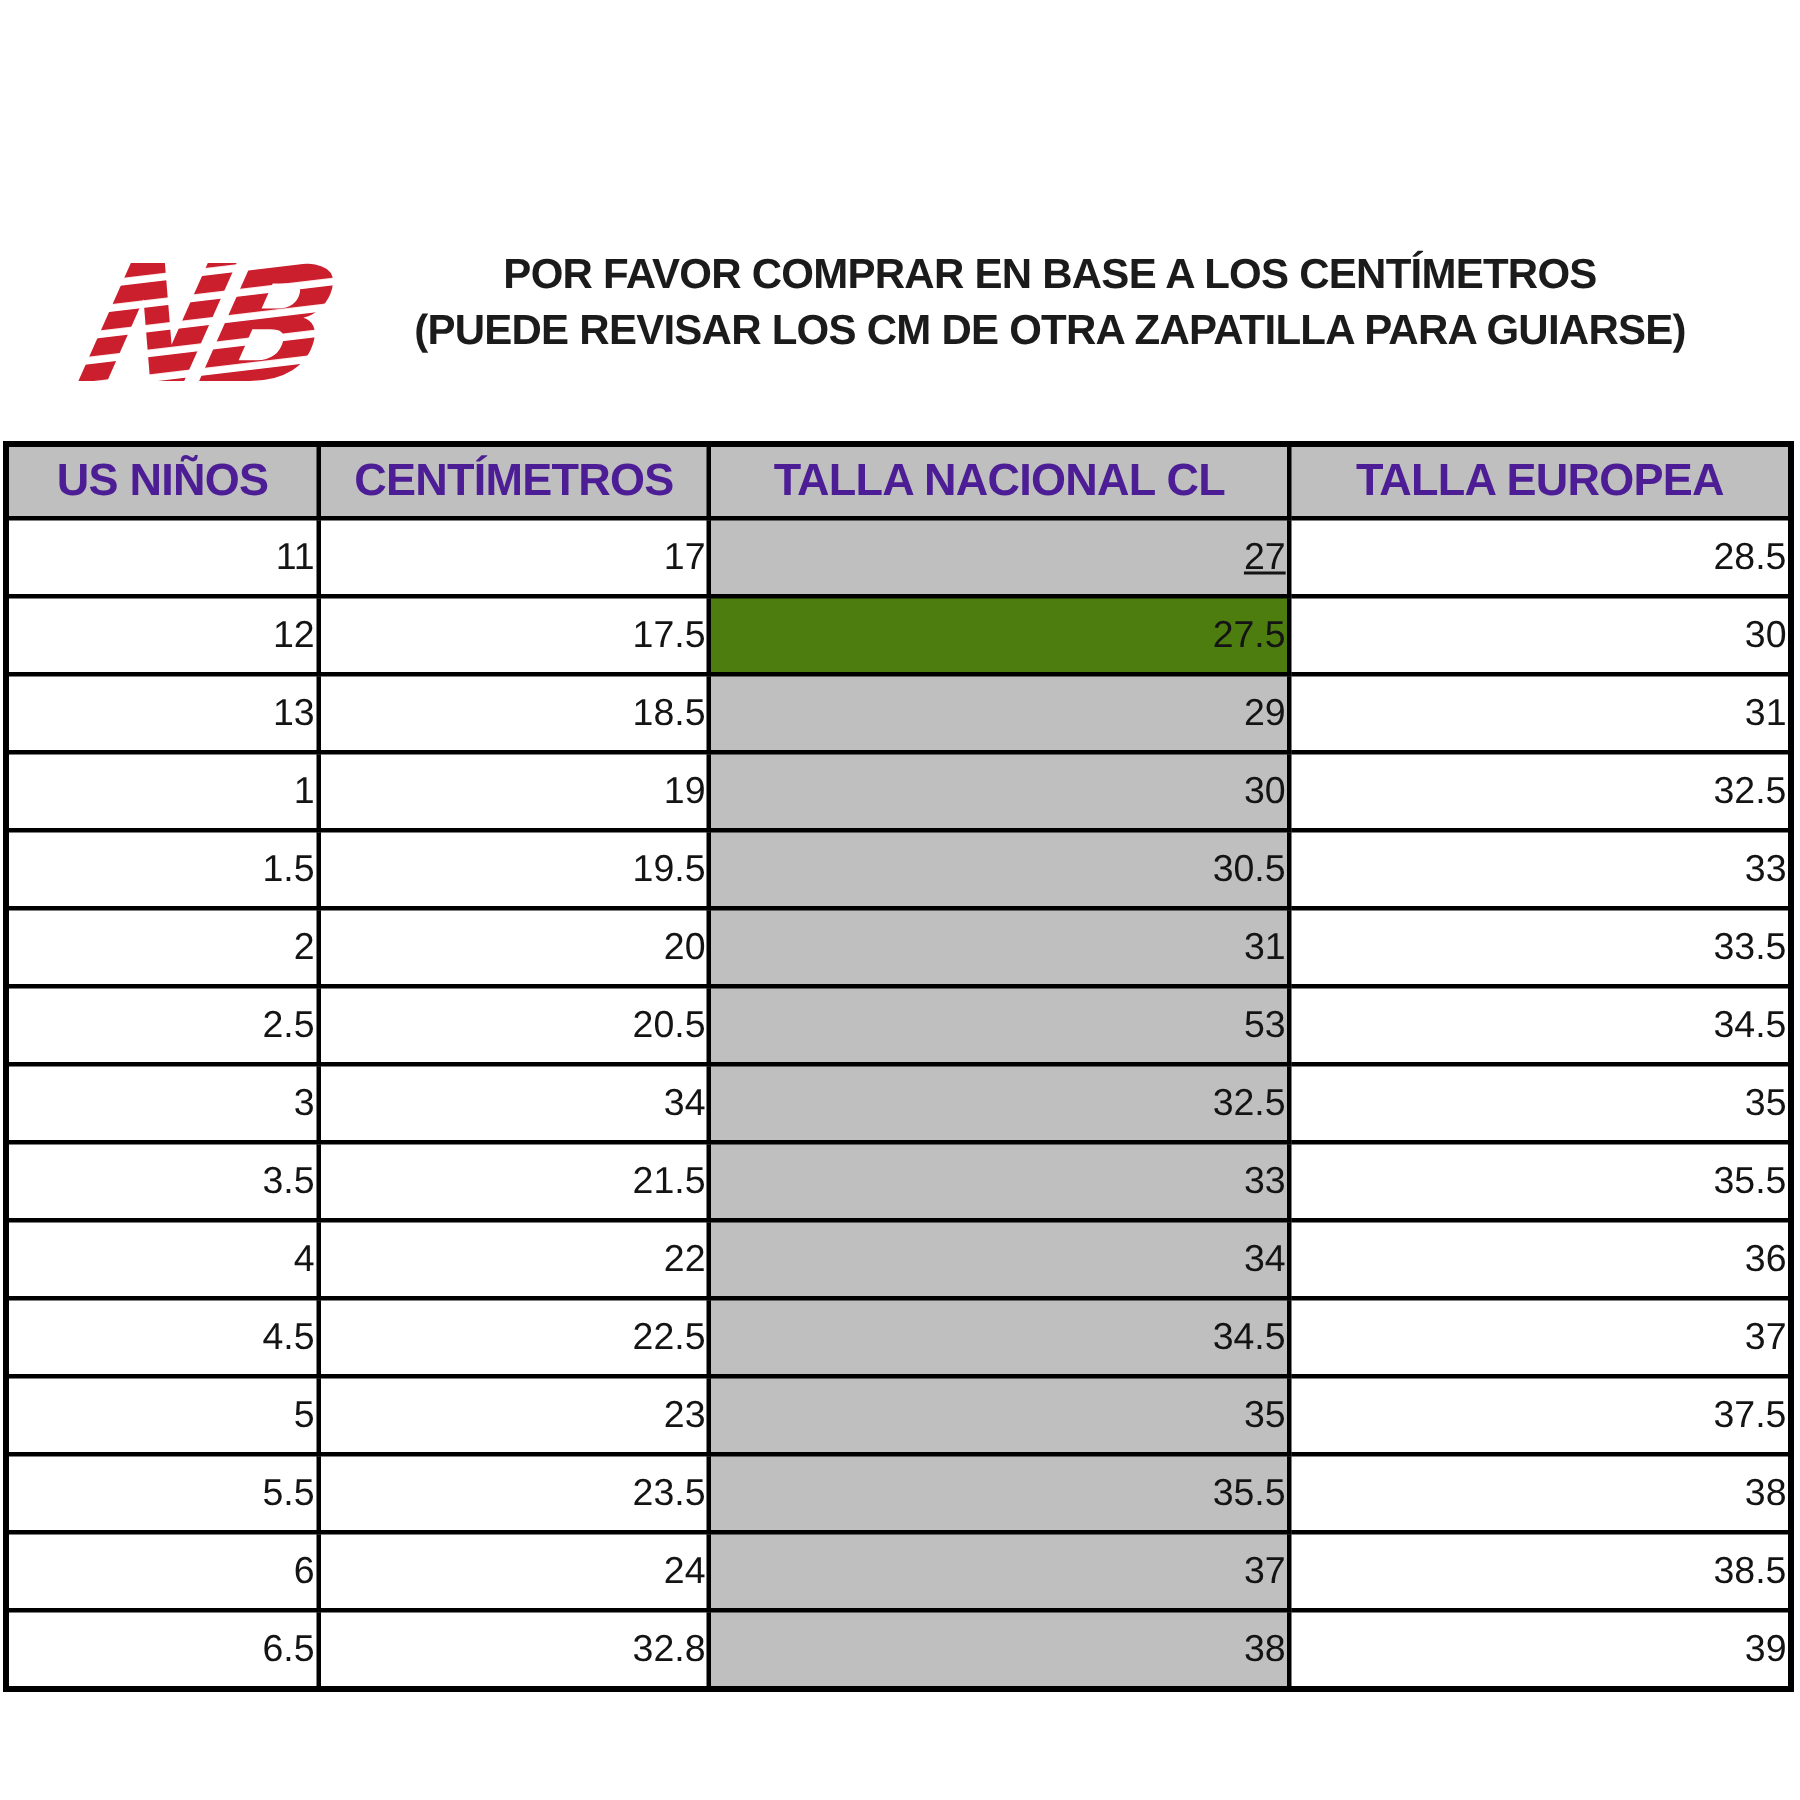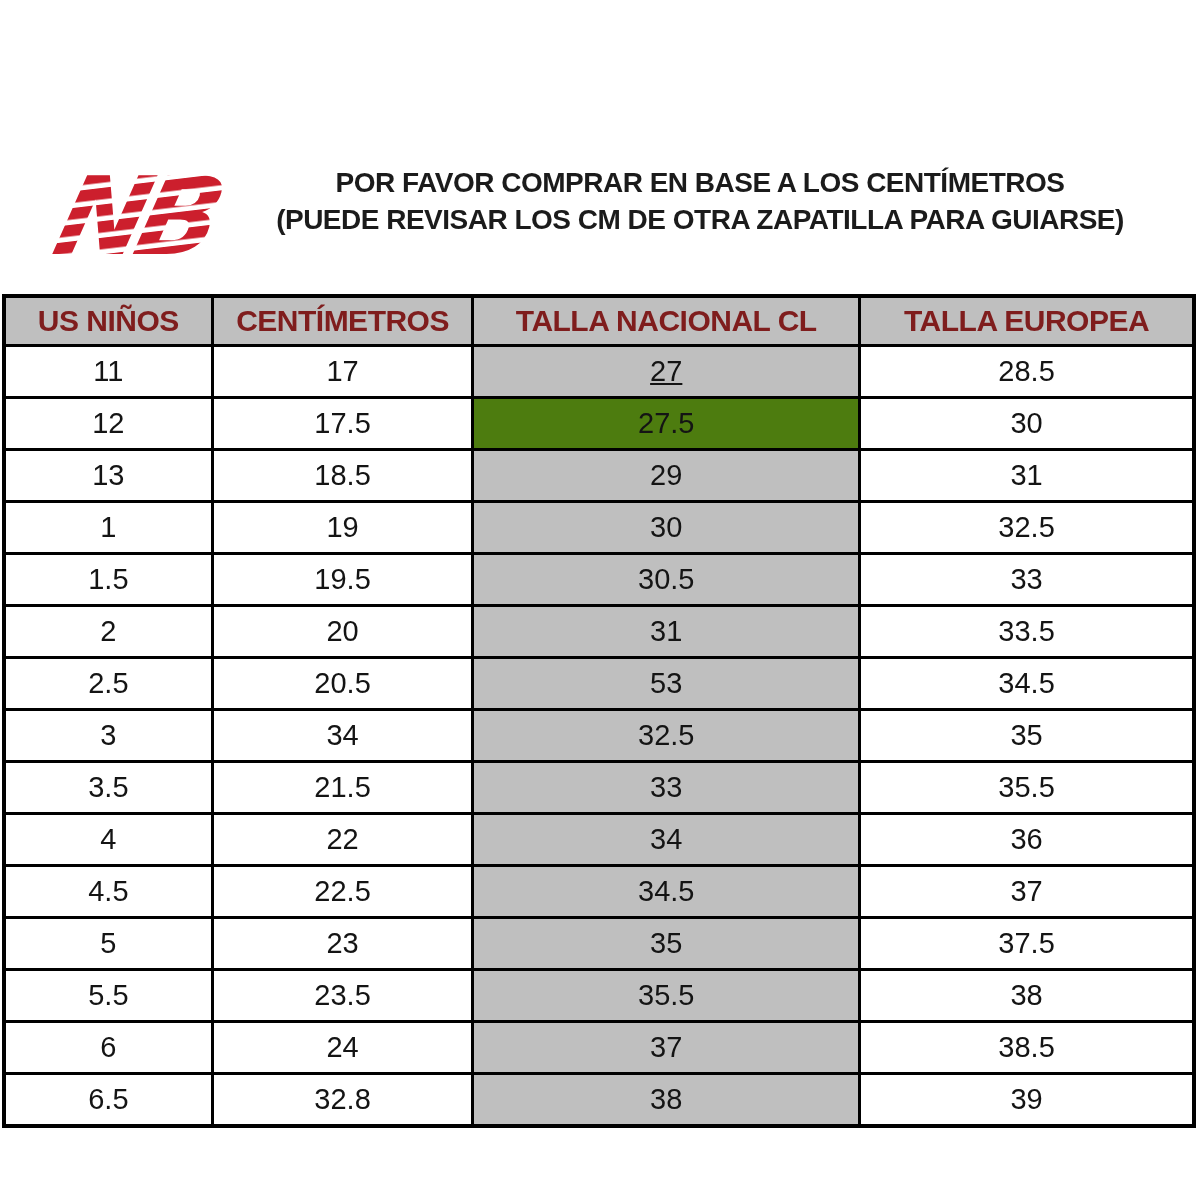--- a/index.html
+++ b/index.html
@@ -49,30 +49,30 @@
   table.size-table, table.size-table th, table.size-table td {
     border: 3px solid #000000;
   }
   table.size-table {
     border-width: 4px;
   }
   table.size-table th {
     height: 44px;
     font-size: 30px;
     font-weight: bold;
-    color: #7f1d1d;
+    color: #4c1d95;
     text-align: center;
     letter-spacing: -0.5px;
   }
   table.size-table td {
     height: 47px;
-    font-size: 29px;
+    font-size: 25px;
     font-weight: normal;
     color: #141414;
-    text-align: center;
+    text-align: right;
     background: #ffffff;
   }
   .col-us    { width: 17.5%; }
   .col-cm    { width: 21.9%; }
   .col-cl    { width: 32.5%; }
   .col-eu    { width: 28.1%; }
 </style>
 </head>
 <body>
 

